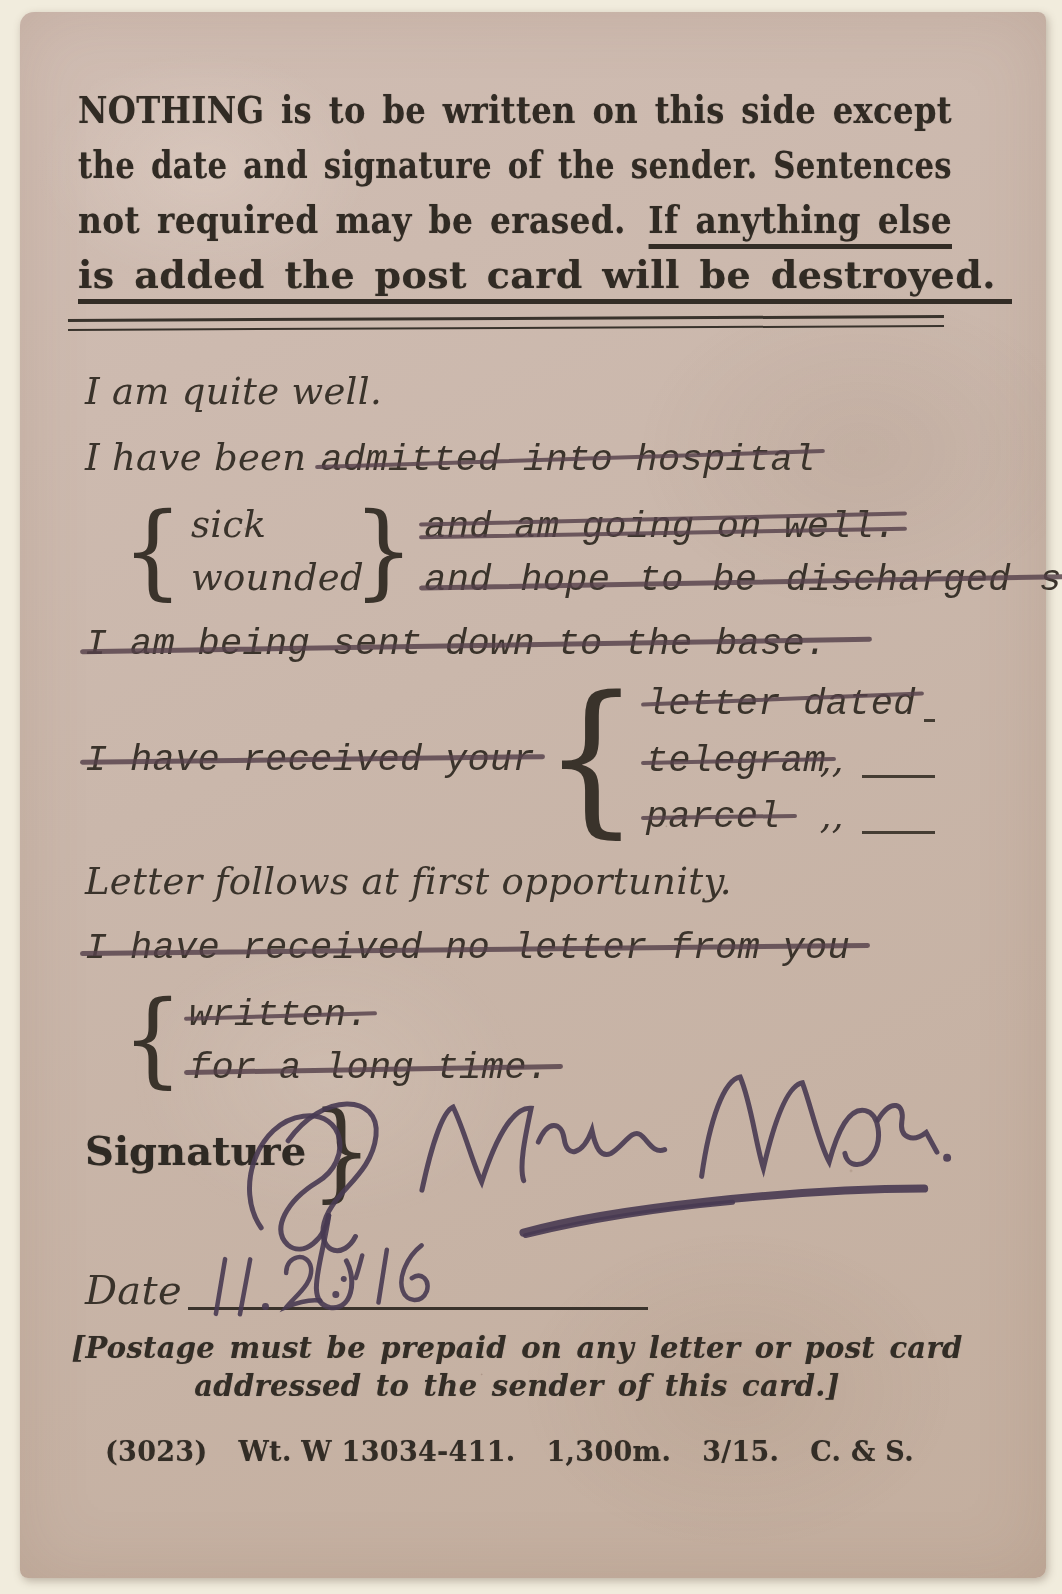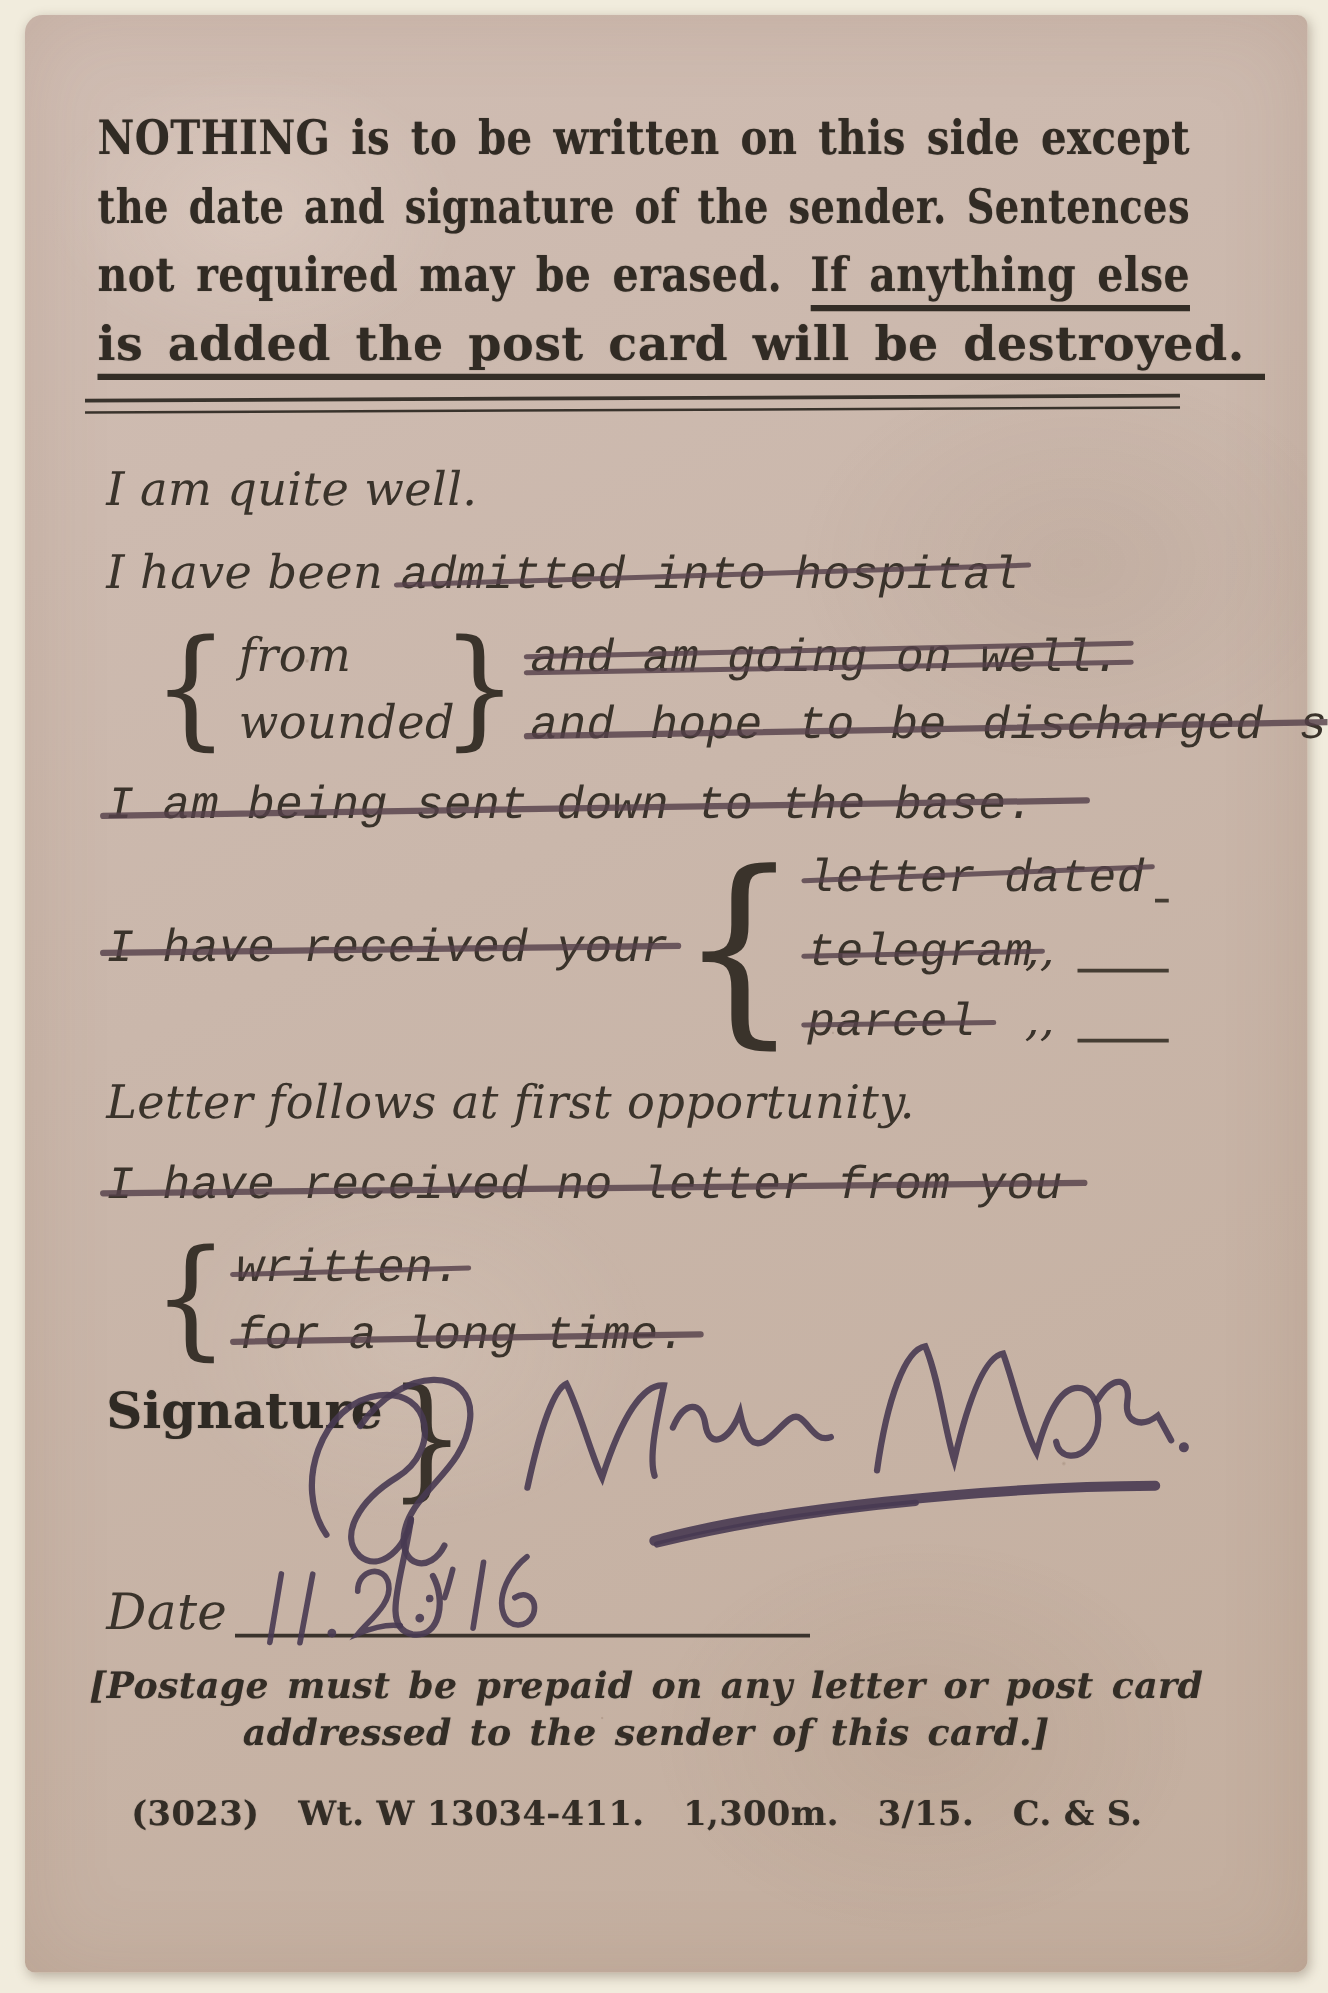--- a/index.html
+++ b/index.html
@@ -50,21 +50,21 @@
 
   
   .it{font-style:italic;font-size:37px;color:#3a332b;letter-spacing:.3px;}
   .line{position:absolute;left:65px;white-space:nowrap;}
   .row-block{position:absolute;display:flex;align-items:flex-start;}
   .brace{
     color:#3a332b;line-height:1;display:inline-block;
     transform:scaleY(1.08);font-style:normal;font-weight:normal;
   }
   .crow{height:53px;line-height:53px;white-space:nowrap;}
-  .rrow{display:flex;align-items:flex-start;height:56px;line-height:56px;white-space:nowrap;}
+  .rrow{display:flex;align-items:center;height:56px;line-height:56px;white-space:nowrap;}
   .w-word{display:inline-block;width:172px;}
   .ditto{font-style:italic;font-size:37px;color:#3a332b;margin:0 10px 0 2px;}
   .blank{flex:1;align-self:stretch;border-bottom:3px solid #453d33;margin:0 2px 10px 8px;}
 
   
   .st{position:relative;display:inline-block;font-family:Liberation Mono, monospace;}
   .pen{
     position:absolute;pointer-events:none;
     left:var(--l,-5px);right:var(--r,-10px);top:var(--t,47%);height:var(--h,4px);
     background:#55414b;opacity:.82;border-radius:3px;
@@ -108,21 +108,21 @@
 
     <div class="line it" style="top:358px">I am quite well.</div>
 
     <div class="line it" style="top:424px">
       <span>I have been</span><span class="st" style="margin-left:14px;--a:-1.8deg;--t:42%"><span>admitted into hospital</span><i class="pen"></i></span>
     </div>
 
     <div class="row-block" style="left:102px;top:486px">
       <span class="brace" style="font-size:96px;padding-top:4px">{</span>
       <div style="width:162px;margin-left:8px">
-        <div class="crow it">from</div>
+        <div class="crow it">sick</div>
         <div class="crow it">wounded</div>
       </div>
       <span class="brace" style="font-size:96px;padding-top:4px">}</span>
       <div style="margin-left:10px">
         <div class="crow it"><span class="st"><span>and am going on well.</span><i class="pen" style="--t:30%;--a:-1.3deg"></i><i class="pen" style="--t:56%;--a:-1deg"></i></span></div>
         <div class="crow it" style="word-spacing:6px"><span class="st"><span>and hope to be discharged soon.</span><i class="pen" style="--h:5px;--a:-1deg;--r:-14px"></i></span></div>
       </div>
     </div>
 
     <div class="line it" style="top:608px">
@@ -157,21 +157,21 @@
     </div>
 
     <div class="row-block" style="left:102px;top:974px">
       <span class="brace" style="font-size:96px;padding-top:4px">{</span>
       <div style="margin-left:6px">
         <div class="crow it"><span class="st"><span>written.</span><i class="pen" style="--a:-1.6deg;--r:-8px"></i></span></div>
         <div class="crow it"><span class="st"><span>for a long time.</span><i class="pen" style="--a:-0.9deg;--r:-14px;--h:5px"></i></span></div>
       </div>
     </div>
 
-    <div class="row-block" style="left:65px;top:1090px;">
+    <div class="row-block" style="left:65px;top:1090px;align-items:center">
       <div class="sig-label">
         <div>Signature</div>
       </div>
       <span class="brace" style="font-size:98px;margin-left:4px">}</span>
     </div>
 
     <svg class="ink" style="left:212px;top:1056px;transform:rotate(-2deg)" width="732" height="242" viewBox="0 0 732 242" aria-label="J. D. Vincent Welch.">
       <path d="M28,148 C2,108 28,42 74,38 C116,34 122,84 86,104 C54,122 38,150 54,166 C70,180 92,160 96,138"></path>
       <path d="M58,62 C94,14 152,18 146,60 C140,102 96,116 90,150 C86,176 110,182 122,160"></path>
       <path d="M96,138 C88,184 68,224 94,230 C116,234 122,204 112,184"></path>

